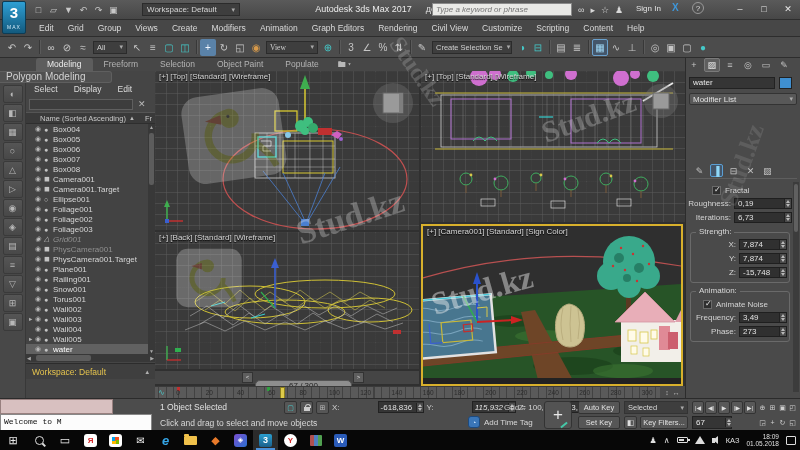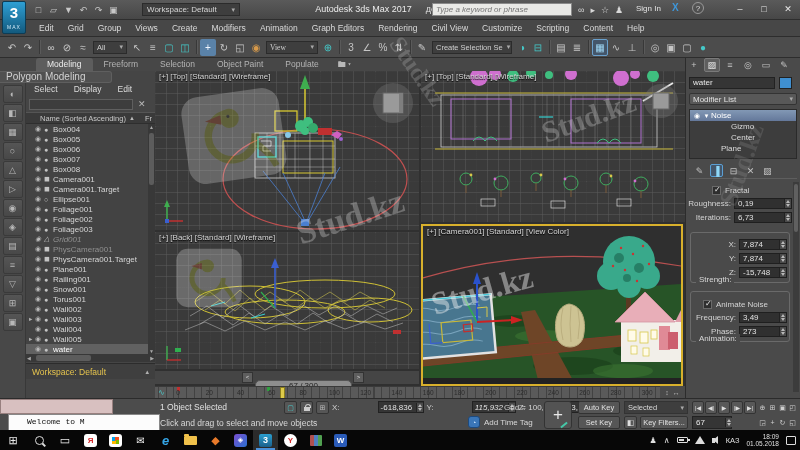--- a/index.html
+++ b/index.html
@@ -152,29 +152,29 @@
         color:#e0e0e0;padding-left:3px;}
   .pfield span{flex:1;}
   .spin{width:7px;height:9px;background:#4a4a4a;border-left:1px solid #222;position:relative;flex:none;}
   .spin::before,.spin::after{content:"";position:absolute;left:1px;border-left:2.5px solid transparent;border-right:2.5px solid transparent;}
   .spin::before{top:1px;border-bottom:3px solid #b8b8b8;}
   .spin::after{bottom:1px;border-top:3px solid #b8b8b8;}
   .chkrow{display:flex;align-items:center;height:12px;margin:2px 0 1px 24px;}
   .chk{width:9px;height:9px;background:#2e2e2e;border:1px solid #6a6a6a;margin-right:4px;position:relative;}
   .chk::before{content:"✓";position:absolute;left:1px;top:-2px;font-size:8px;color:#e8e8e8;}
   .pgroup{position:relative;border:1px solid #6a6a6a;border-radius:3px;margin:8px 2px 0 2px;padding:4px 2px 3px 2px;}
-  .pgroup .glab{position:absolute;top:-6px;left:5px;background:#4a4a4a;padding:0 3px;font-size:8px;color:#d8d8d8;margin-top:48px;}
+  .pgroup .glab{position:absolute;top:-6px;left:5px;background:#4a4a4a;padding:0 3px;font-size:8px;color:#d8d8d8;}
   #cp-scroll{position:absolute;right:1px;top:124px;width:6px;height:210px;background:#3c3c3c;}
   #cp-scroll .th{position:absolute;left:1px;right:1px;top:2px;height:48px;background:#606060;border-radius:2px;}
 
   
   #statusbar{left:0;top:398px;width:800px;height:32px;background:#4c4c4c;border-top:1px solid #2b2b2b;}
   #sb-pink{left:0;top:0;width:113px;height:15px;background:#d8c0c0;border:1px solid #98807f;}
-  #sb-white{left:8px;top:15px;width:152px;height:17px;background:#fcfcfc;border:1px solid #888;
-        font-family:"Liberation Mono",monospace;font-size:8px;color:#111;padding:2px 18px;}
+  #sb-white{left:0;top:15px;width:152px;height:17px;background:#fcfcfc;border:1px solid #888;
+        font-family:"Liberation Mono",monospace;font-size:8px;color:#111;padding:2px 3px;}
   #sb-sel{left:160px;top:3px;font-size:8.5px;color:#e2e2e2;}
   #sb-prompt{left:160px;top:19px;font-size:8.5px;color:#d8d8d8;}
   #sb-micons{left:284px;top:2px;display:flex;gap:3px;}
   .micon{width:13px;height:13px;background:#565656;border:1px solid #333;border-radius:2px;color:#b9b9b9;
         font-size:7px;display:flex;align-items:center;justify-content:center;}
   .micon.teal{color:#45c8c8;}
   .ilock{position:relative;width:13px;height:13px;background:#565656;border:1px solid #333;border-radius:2px;}
   .ilock::before{content:"";position:absolute;left:3.5px;top:2px;width:4px;height:3px;border:1px solid #ccc;
         border-bottom:none;border-radius:3px 3px 0 0;}
   .ilock::after{content:"";position:absolute;left:2.5px;top:5px;width:6px;height:4px;background:#ccc;}
@@ -691,21 +691,21 @@
         <polygon points="116,36 124,36 120,26" fill="#3a5fd0"></polygon>
         <line x1="120" y1="76" x2="106" y2="60" stroke="#2faf4f" stroke-width="1.2"></line>
         <rect x="238" y="98" width="8" height="4" fill="#c03030"></rect>
         <rect x="20" y="116" width="6" height="4" fill="#2faf4f"></rect>
         <line x1="12" y1="128" x2="12" y2="114" stroke="#3fae4f" stroke-width="1.4"></line>
         <line x1="12" y1="128" x2="26" y2="128" stroke="#c03030" stroke-width="1.4"></line>
       </svg>
     </div>
 
     <div id="vp-br" class="vp">
-      <span class="vp-label">[+] [Camera001] [Standard] [View Color]</span>
+      <span class="vp-label">[+] [Camera001] [Standard] [Sign Color]</span>
       <svg width="258" height="158" viewBox="0 0 258 158">
         <rect x="0" y="0" width="258" height="158" fill="#2f2f2f"></rect>
         <path d="M0,52 Q120,16 258,40" fill="none" stroke="#b85050" stroke-width="1.2"></path>
         <polygon points="0,75 258,58 258,152 0,158" fill="#275427"></polygon>
         <g opacity="0.5" fill="#163916">
           <ellipse cx="40" cy="120" rx="30" ry="8"></ellipse>
             <ellipse cx="150" cy="140" rx="40" ry="9"></ellipse>
           <ellipse cx="220" cy="125" rx="30" ry="7"></ellipse>
             <ellipse cx="90" cy="95" rx="25" ry="6"></ellipse>
         </g>
@@ -821,42 +821,20 @@
         <span class="cp-tab">≡</span>
         <span class="cp-tab">◎</span>
         <span class="cp-tab">▭</span>
         <span class="cp-tab">✎</span>
       </div>
     <div id="cp-name" class="abs">water</div>
     <div id="cp-swatch" class="abs"></div>
     <div id="cp-modlist" class="abs dd">
       <span>Modifier List</span>
     </div>
-    <div id="cp-stack" class="abs">
-        <div class="st-row sel" style="padding-left: 2px;">
-          <span class="st-eye">◉</span>
-          <span class="st-exp">▼</span>
-          <span>Noise</span>
-        </div>
-        <div class="st-row" style="padding-left: 22px;">
-          <span class="st-eye"></span>
-          <span class="st-exp"></span>
-          <span>Gizmo</span>
-        </div>
-        <div class="st-row" style="padding-left: 22px;">
-          <span class="st-eye"></span>
-          <span class="st-exp"></span>
-          <span>Center</span>
-        </div>
-        <div class="st-row" style="padding-left: 12px;">
-          <span class="st-eye"></span>
-          <span class="st-exp"></span>
-          <span>Plane</span>
-        </div>
-      </div>
     <div id="cp-stacktools" class="abs">
         <span class="stk-i ">✎</span>
         <span class="stk-i active">▐</span>
         <span class="stk-i ">⊟</span>
         <span class="stk-i ">✕</span>
         <span class="stk-i ">▨</span>
       </div>
 
     <div id="cp-params" class="abs">
       <div class="chkrow">

